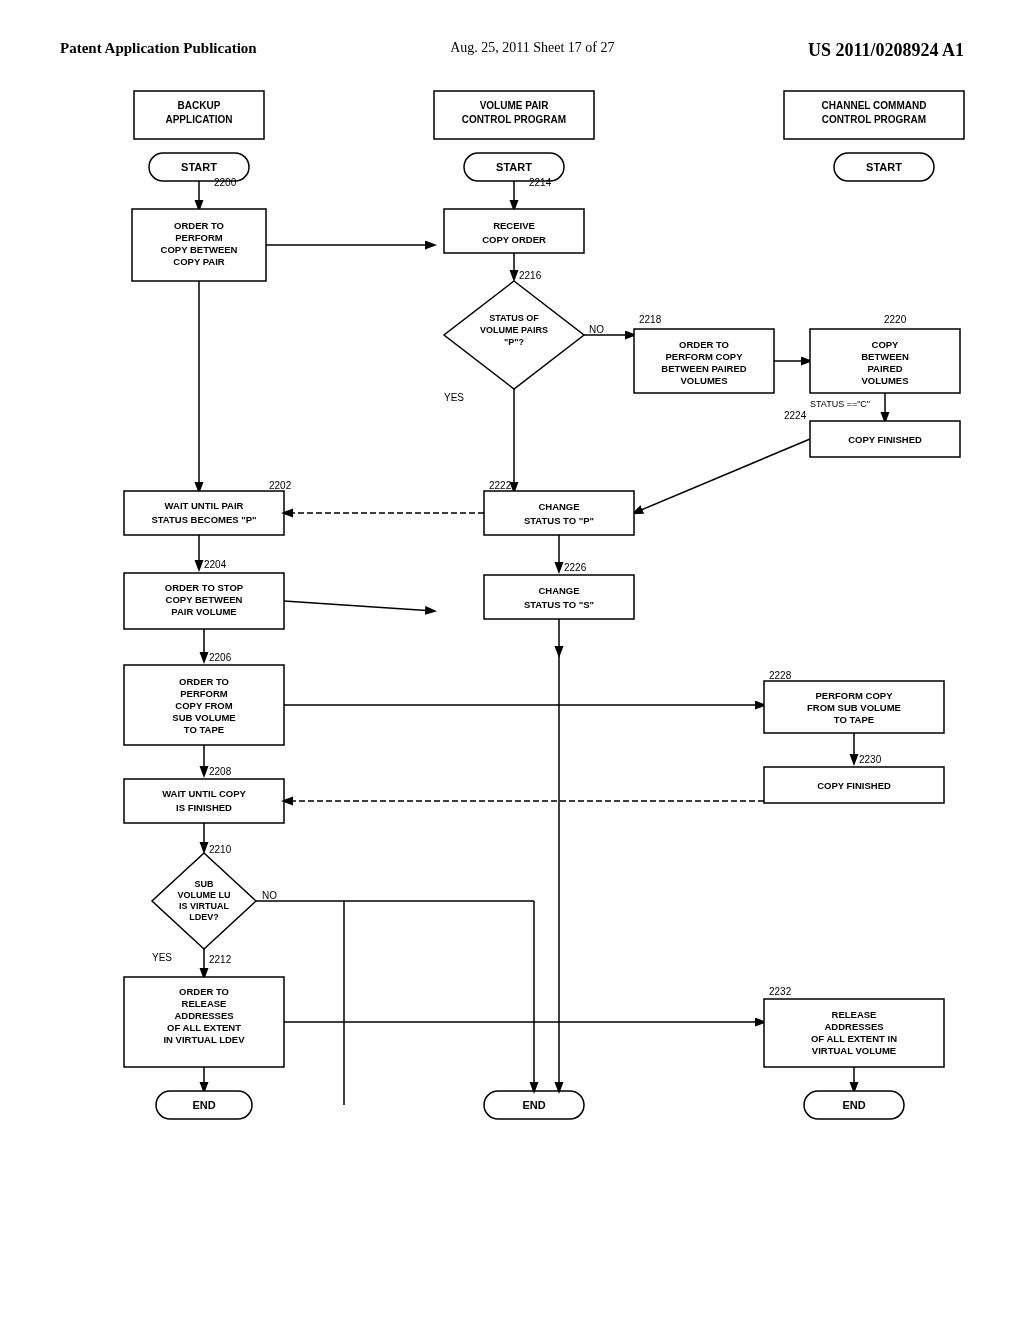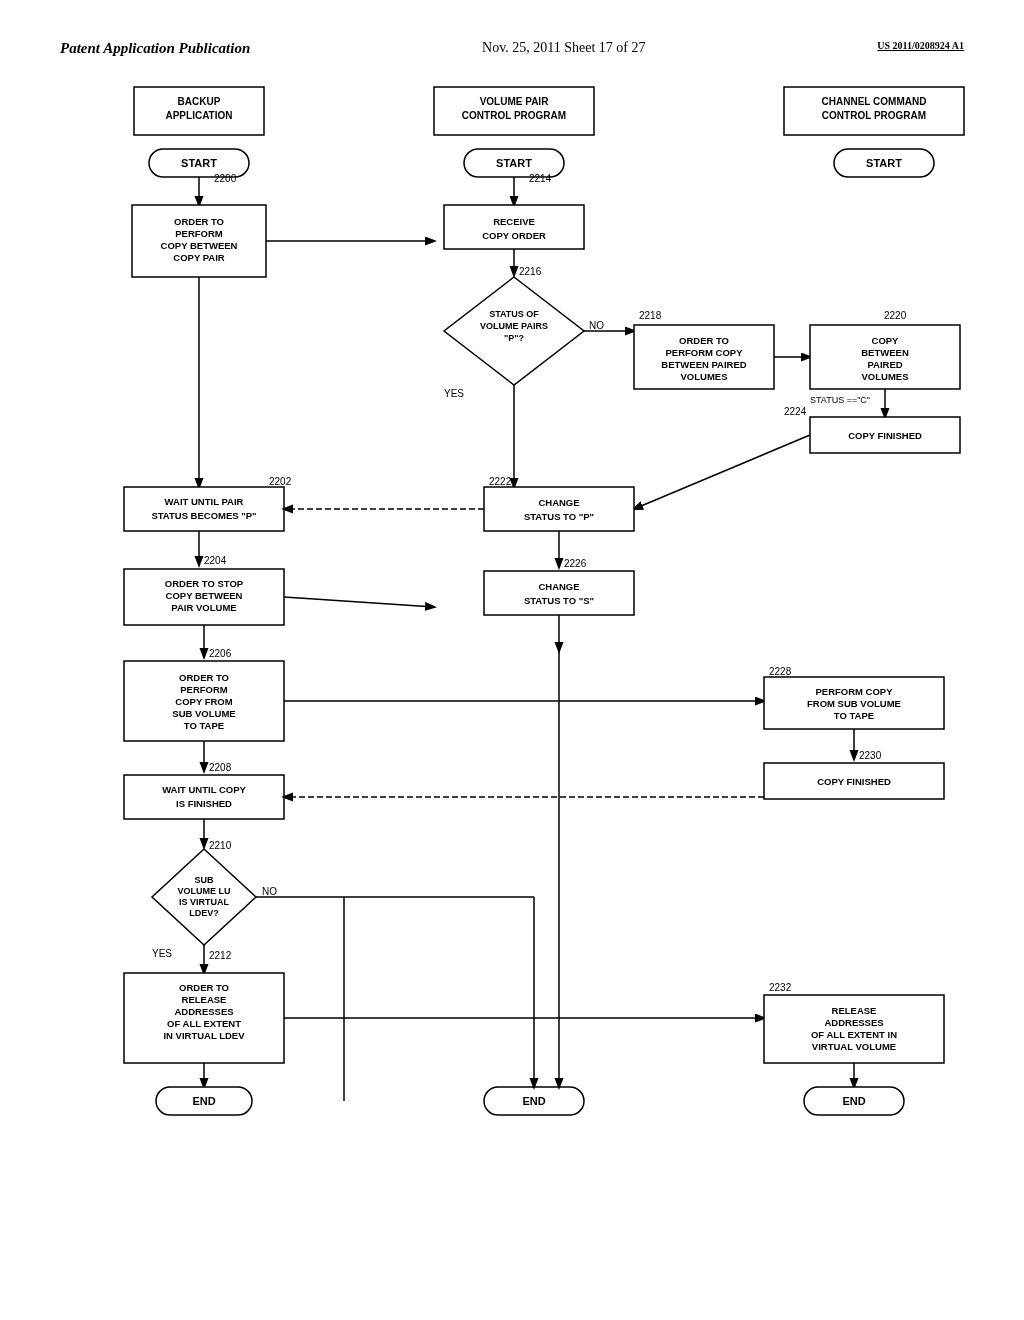--- a/index.html
+++ b/index.html
@@ -24,30 +24,28 @@
     .header {
       display: flex;
       justify-content: space-between;
       align-items: flex-start;
       padding: 40px 60px 10px 60px;
       border-bottom: none;
     }
     .header-left {
       font-size: 15px;
       font-weight: bold;
-      font-style: italic;
     }
     .header-center {
       font-size: 14px;
       text-align: center;
     }
     .header-right {
-      font-size: 10px;
+      font-size: 18px;
       font-weight: bold;
-      text-decoration: underline;
     }
 
     
     .figure-area {
       position: relative;
       margin: 10px auto 0 auto;
       width: 940px;
       left: 42px;
     }
 
@@ -76,21 +74,21 @@
       height: 100%;
     }
   </style>
 </head>
 <body>
 
 <div class="page">
 
   <div class="header">
     <div class="header-left">Patent Application Publication</div>
-    <div class="header-center">Nov. 25, 2011  Sheet 17 of 27</div>
+    <div class="header-center">Aug. 25, 2011  Sheet 17 of 27</div>
     <div class="header-right">US 2011/0208924 A1</div>
   </div>
 
   <div class="figure-area">
 
     <div class="flowchart">
       <svg xmlns="http://www.w3.org/2000/svg" viewBox="0 0 900 1150" width="900" height="1150">
         <defs>
           <marker id="arrow" markerWidth="8" markerHeight="8" refX="6" refY="3" orient="auto">
             <path d="M0,0 L0,6 L8,3 z" fill="#000"></path>

